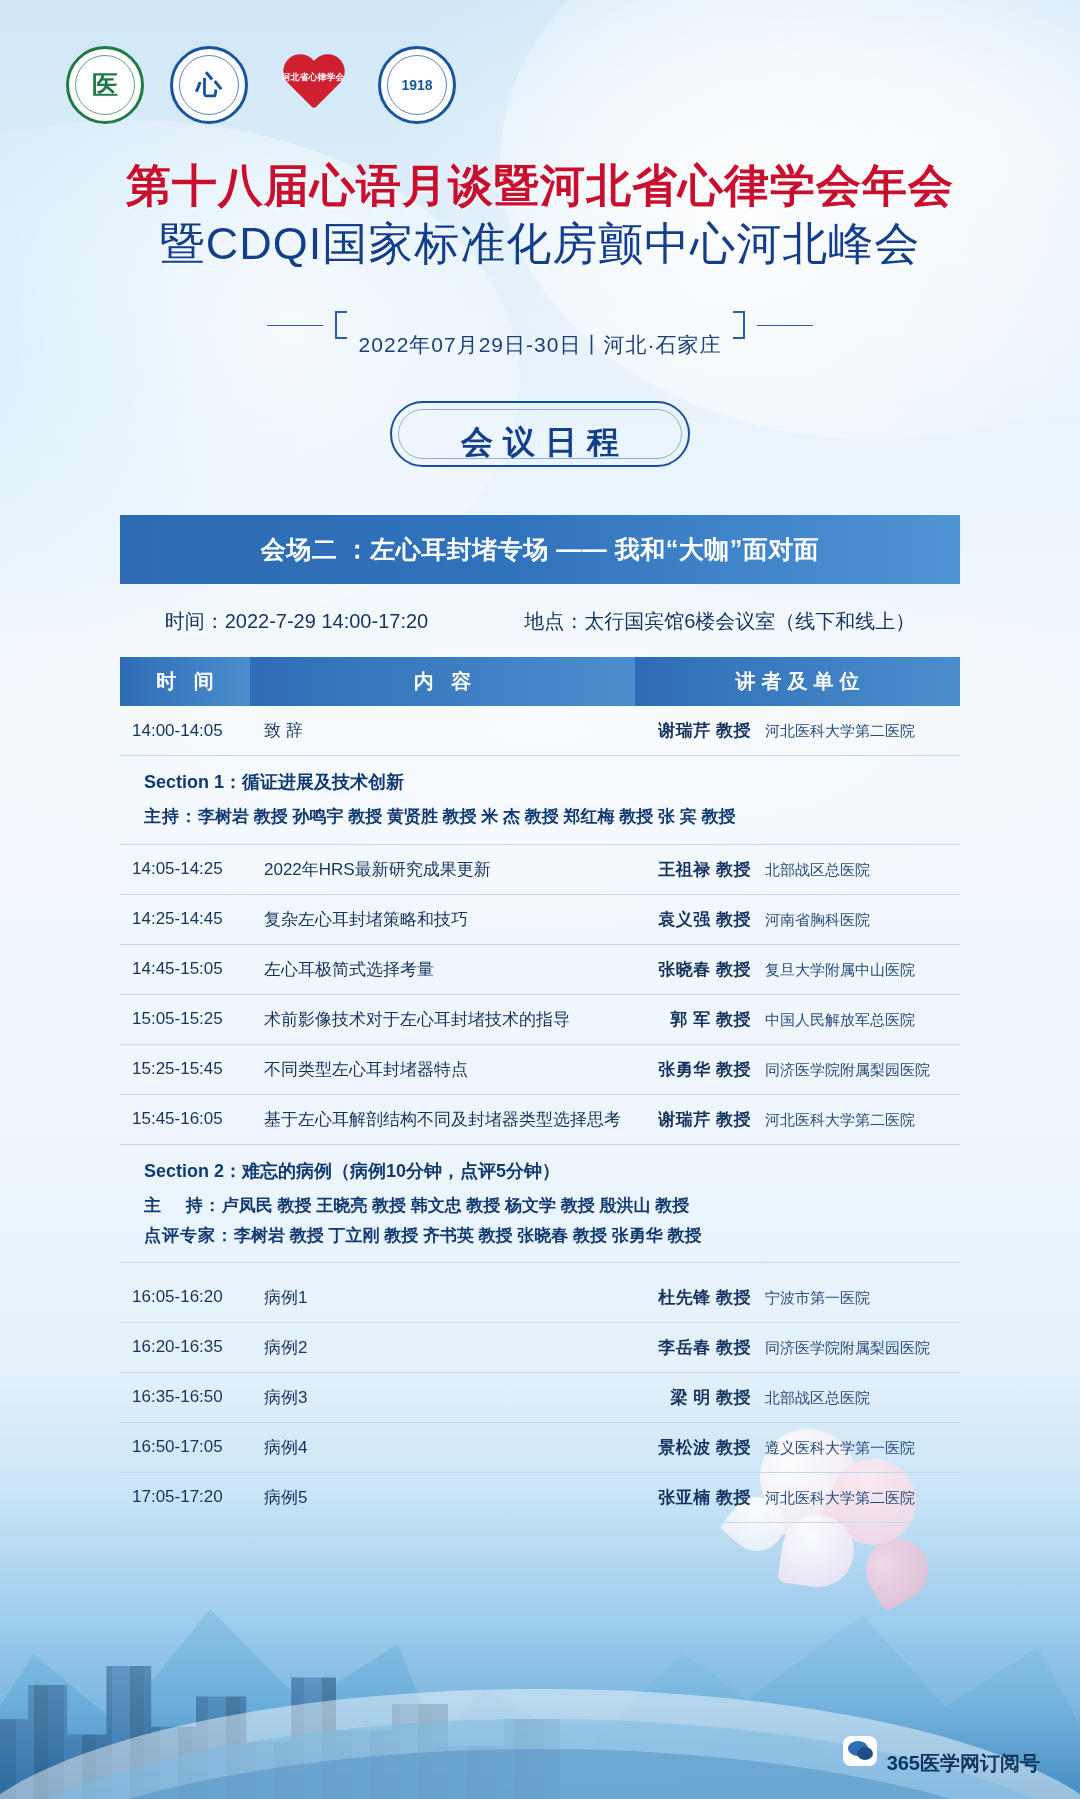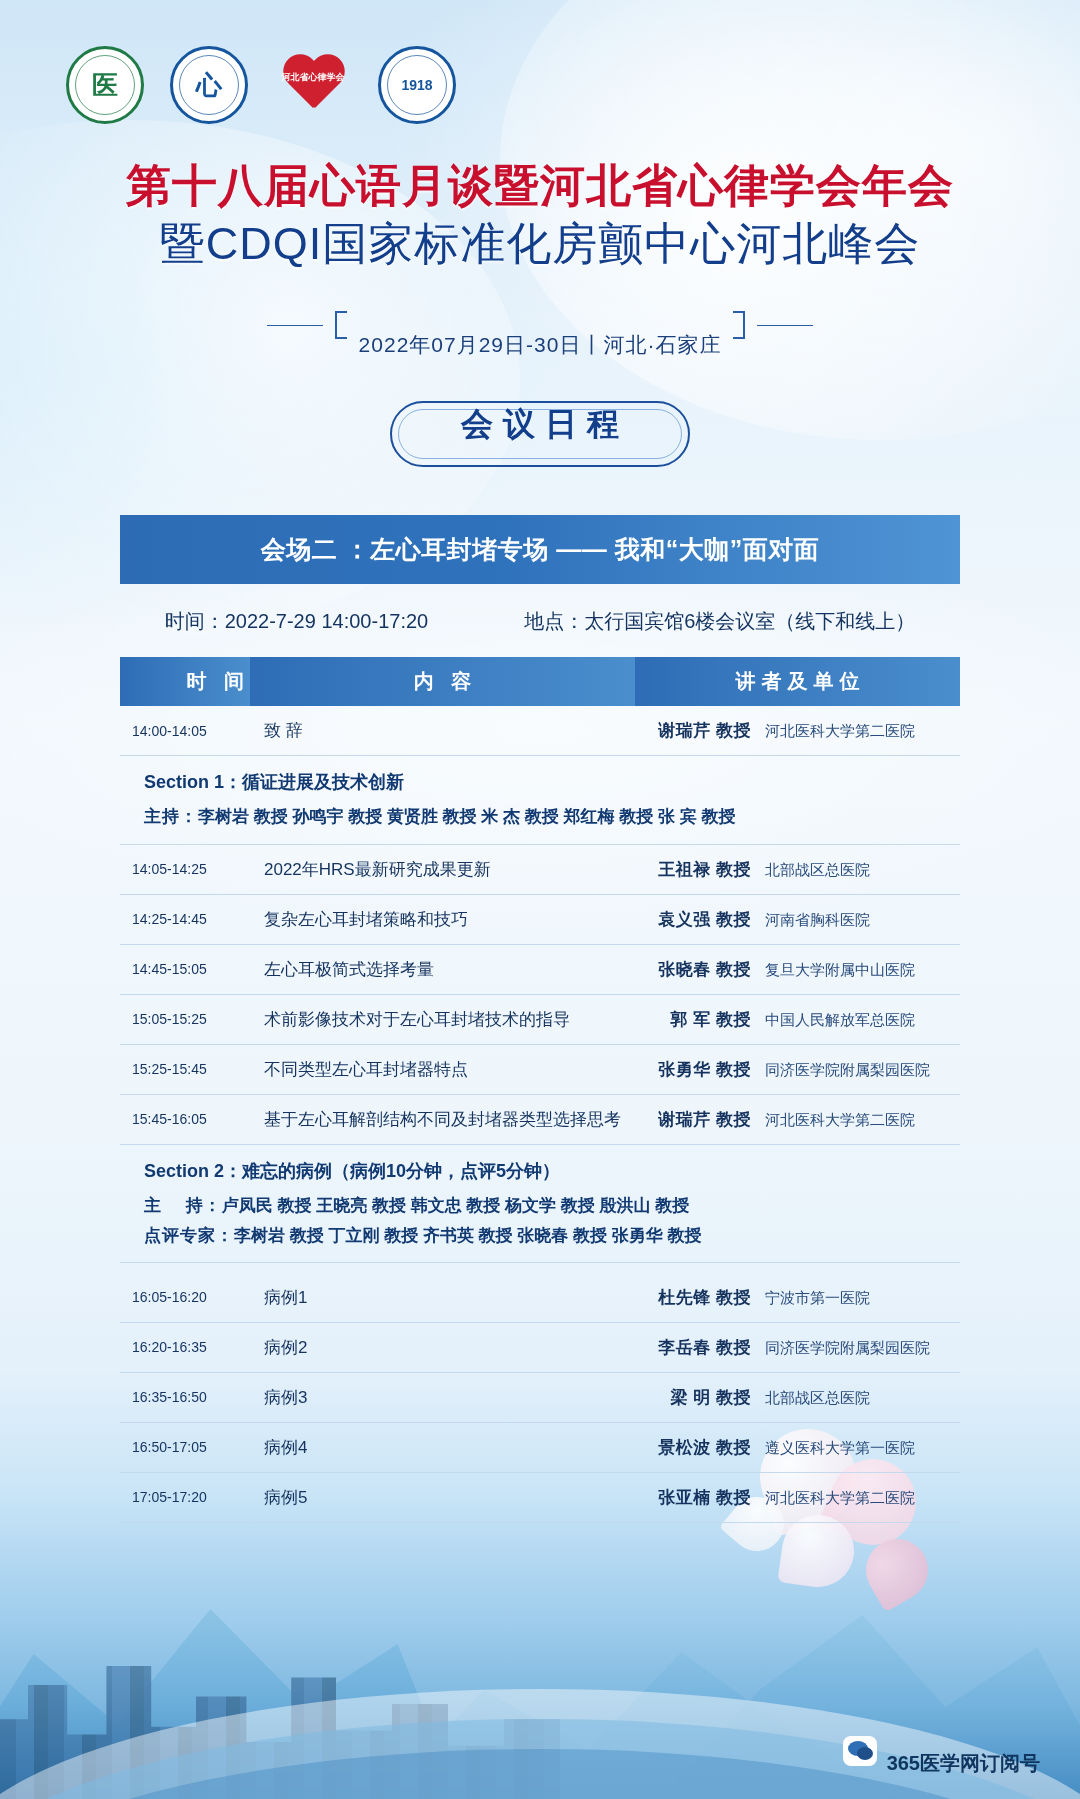--- a/index.html
+++ b/index.html
@@ -157,21 +157,21 @@
   .bracket-r { border-left: none; }
   .subtitle-text { white-space: nowrap; margin-top: 40px; }
 
   
   .agenda-badge-wrap { display: flex; justify-content: center; margin-top: 42px; }
   .agenda-badge {
     position: relative;
     width: 300px; height: 66px;
     border: 2px solid #1b4f9c;
     border-radius: 33px;
-    display: flex; align-items: flex-start; justify-content: center;
+    display: flex; align-items: flex-end; justify-content: center;
   }
   .agenda-badge:after {
     content: ""; position: absolute; inset: 6px;
     border: 1px solid #3b79c4; border-radius: 27px; opacity: .55;
   }
   .agenda-badge span {
     position: relative; z-index: 2;
     font-size: 32px; font-weight: 700; color: #123e8c; letter-spacing: 10px;
     text-indent: 10px;
   }
@@ -196,32 +196,32 @@
   .table {
     width: 840px; margin: 22px auto 0;
     border-collapse: collapse;
   }
   .table thead th {
     background: linear-gradient(90deg, #2e6db6, #4a8ecd);
     color: #fff; font-size: 20px; font-weight: 700;
     padding: 11px 0; letter-spacing: 6px; text-indent: 6px;
     border: none;
   }
-  .col-time { width: 130px; text-align: right; }
+  .col-time { width: 130px; }
   .col-content { width: 385px; }
   .col-speaker { width: 325px; }
 
   .table td {
     border-bottom: 1px solid #c4d9ee;
     padding: 13px 0;
     font-size: 17px;
     color: #15335e;
     vertical-align: middle;
   }
-  td.time { padding-left: 12px; color: #15335e; font-size: 14px; }
+  td.time { padding-left: 12px; color: #15335e; font-size: 17px; }
   td.content { padding-left: 14px; }
   td.speaker { padding-left: 0; }
   .spk-inner { display: flex; align-items: baseline; }
   .spk-name {
     width: 130px; text-align: right; padding-right: 14px;
     font-weight: 700; font-size: 17px; color: #15335e;
     letter-spacing: .5px;
   }
   .spk-org { font-size: 15px; color: #2a4c7c; }
 

